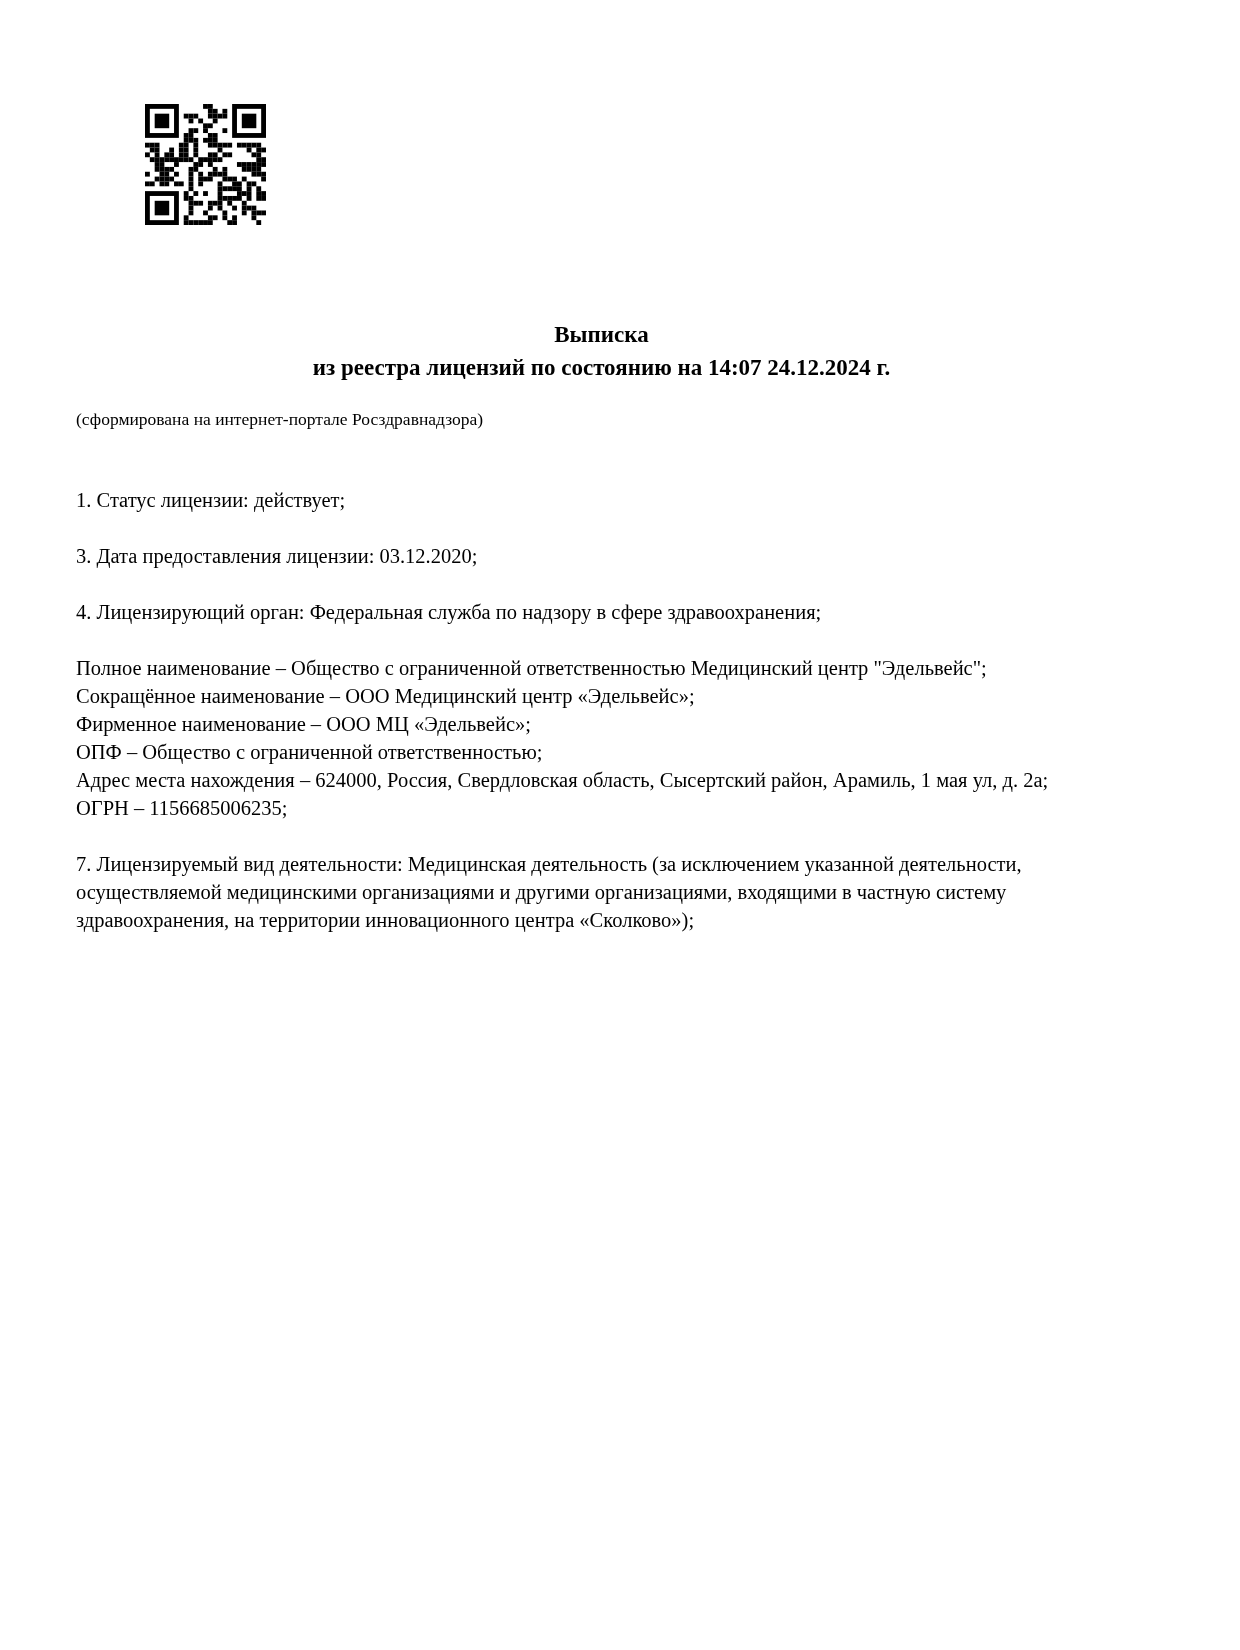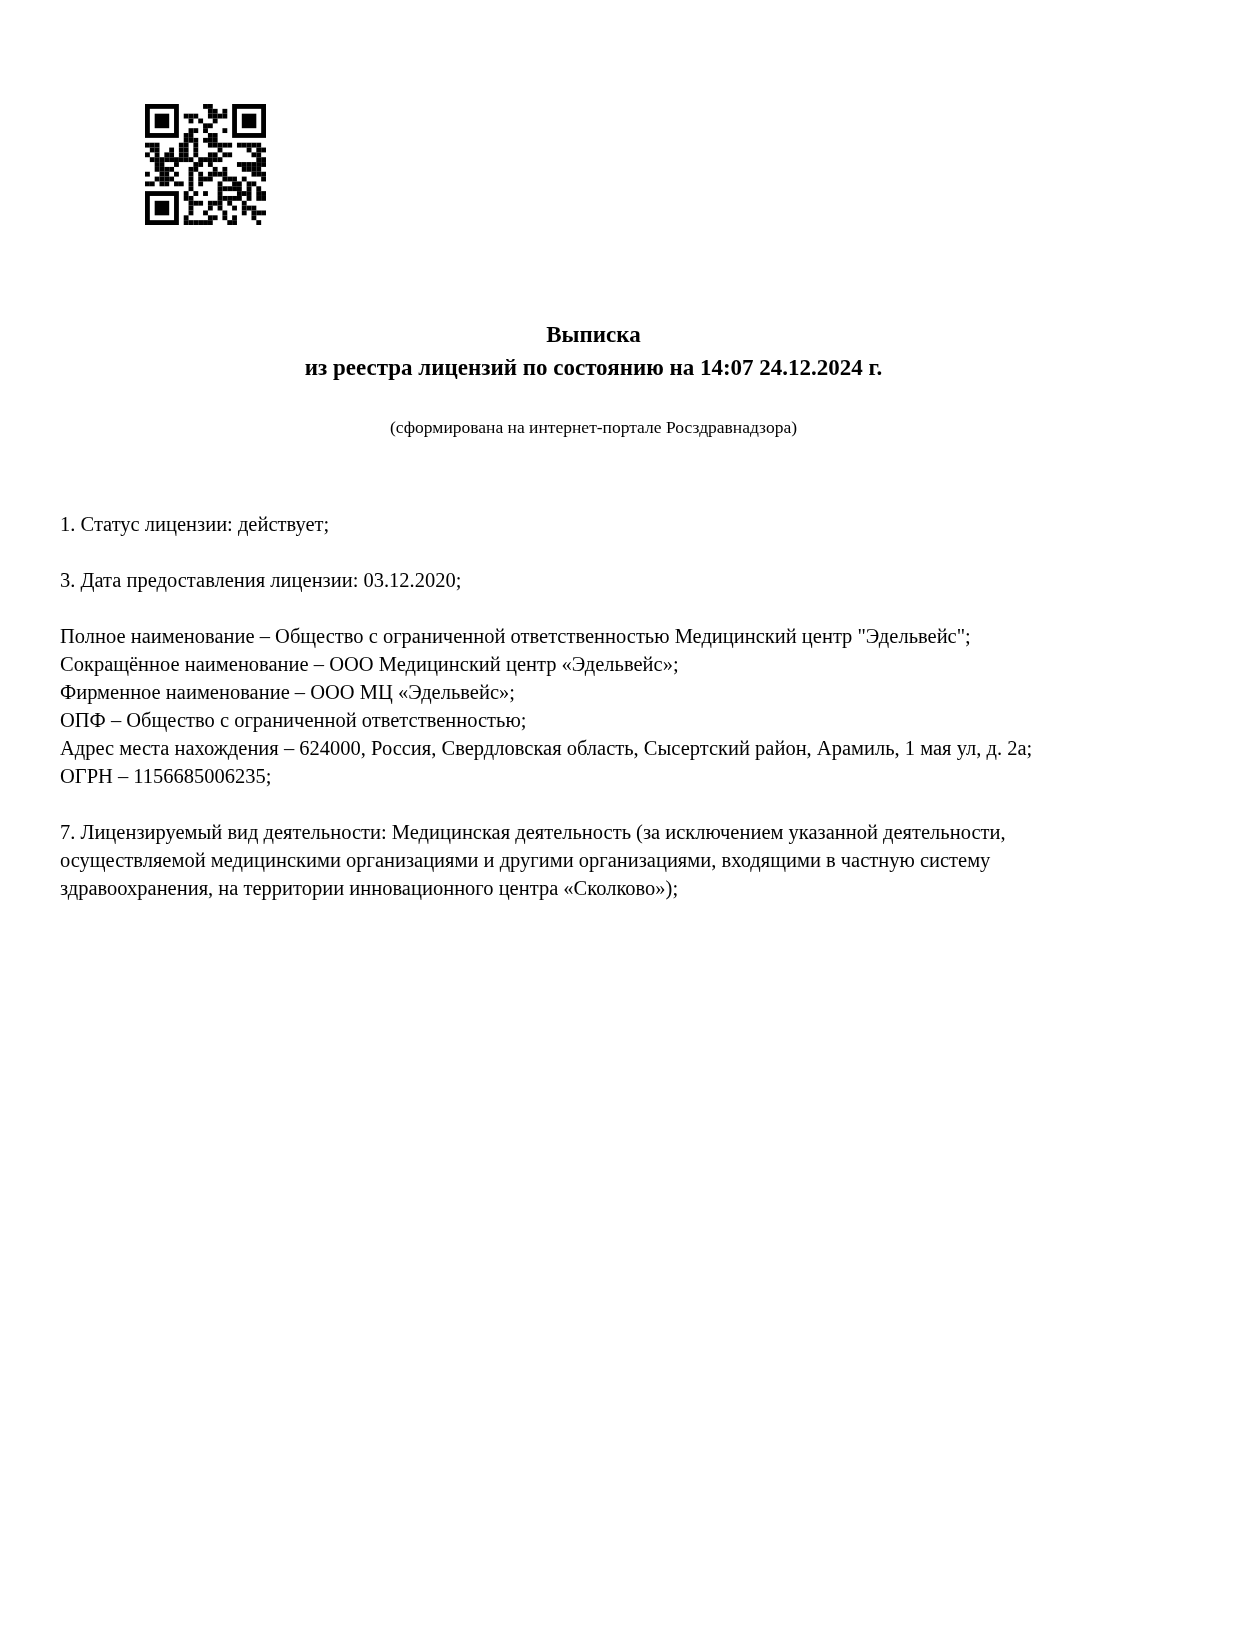--- a/index.html
+++ b/index.html
@@ -8,46 +8,46 @@
     height: 1650px;
     background: #ffffff;
     color: #000000;
     font-family: "Liberation Serif", "DejaVu Serif", serif;
   }
   .page {
     position: relative;
     width: 1240px;
     height: 1650px;
     box-sizing: border-box;
-    padding: 0 113px 0 60px;
+    padding: 0 113px 0 76px;
     overflow: hidden;
     background: #ffffff;
   }
   .qr {
     position: absolute;
     left: 145px;
     top: 104px;
     width: 121px;
     height: 121px;
   }
   .title-block {
     padding-top: 318px;
     text-align: center;
     font-weight: bold;
     font-size: 23px;
     line-height: 33px;
   }
   .note {
-    margin-top: 32px;
-    text-align: center;
+    margin-top: 24px;
+    text-align: left;
     font-size: 17.5px;
     line-height: 22px;
   }
   .paragraphs {
-    margin-top: 72px;
+    margin-top: 56px;
   }
   .para {
     font-size: 20.5px;
     line-height: 28px;
     margin: 0 0 28px 0;
     white-space: pre-line;
     text-align: left;
   }
 </style>
 </head>
@@ -284,20 +284,21 @@
   <div class="title-block">
     <div>Выписка</div>
     <div>из реестра лицензий по состоянию на 14:07 24.12.2024 г.</div>
   </div>
 
   <div class="note">(сформирована на интернет-портале Росздравнадзора)</div>
 
   <div class="paragraphs">
     <p class="para">1. Статус лицензии: действует;</p>
     <p class="para">3. Дата предоставления лицензии: 03.12.2020;</p>
+    <p class="para">4. Лицензирующий орган: Федеральная служба по надзору в сфере здравоохранения;</p>
     <p class="para">Полное наименование – Общество с ограниченной ответственностью Медицинский центр "Эдельвейс";
 Сокращённое наименование – ООО Медицинский центр «Эдельвейс»;
 Фирменное наименование – ООО МЦ «Эдельвейс»;
 ОПФ – Общество с ограниченной ответственностью;
 Адрес места нахождения – 624000, Россия, Свердловская область, Сысертский район, Арамиль, 1 мая ул, д. 2а;
 ОГРН – 1156685006235;</p>
     <p class="para">7. Лицензируемый вид деятельности: Медицинская деятельность (за исключением указанной деятельности, осуществляемой медицинскими организациями и другими организациями, входящими в частную систему здравоохранения, на территории инновационного центра «Сколково»);</p>
   </div>
 
 </div>

